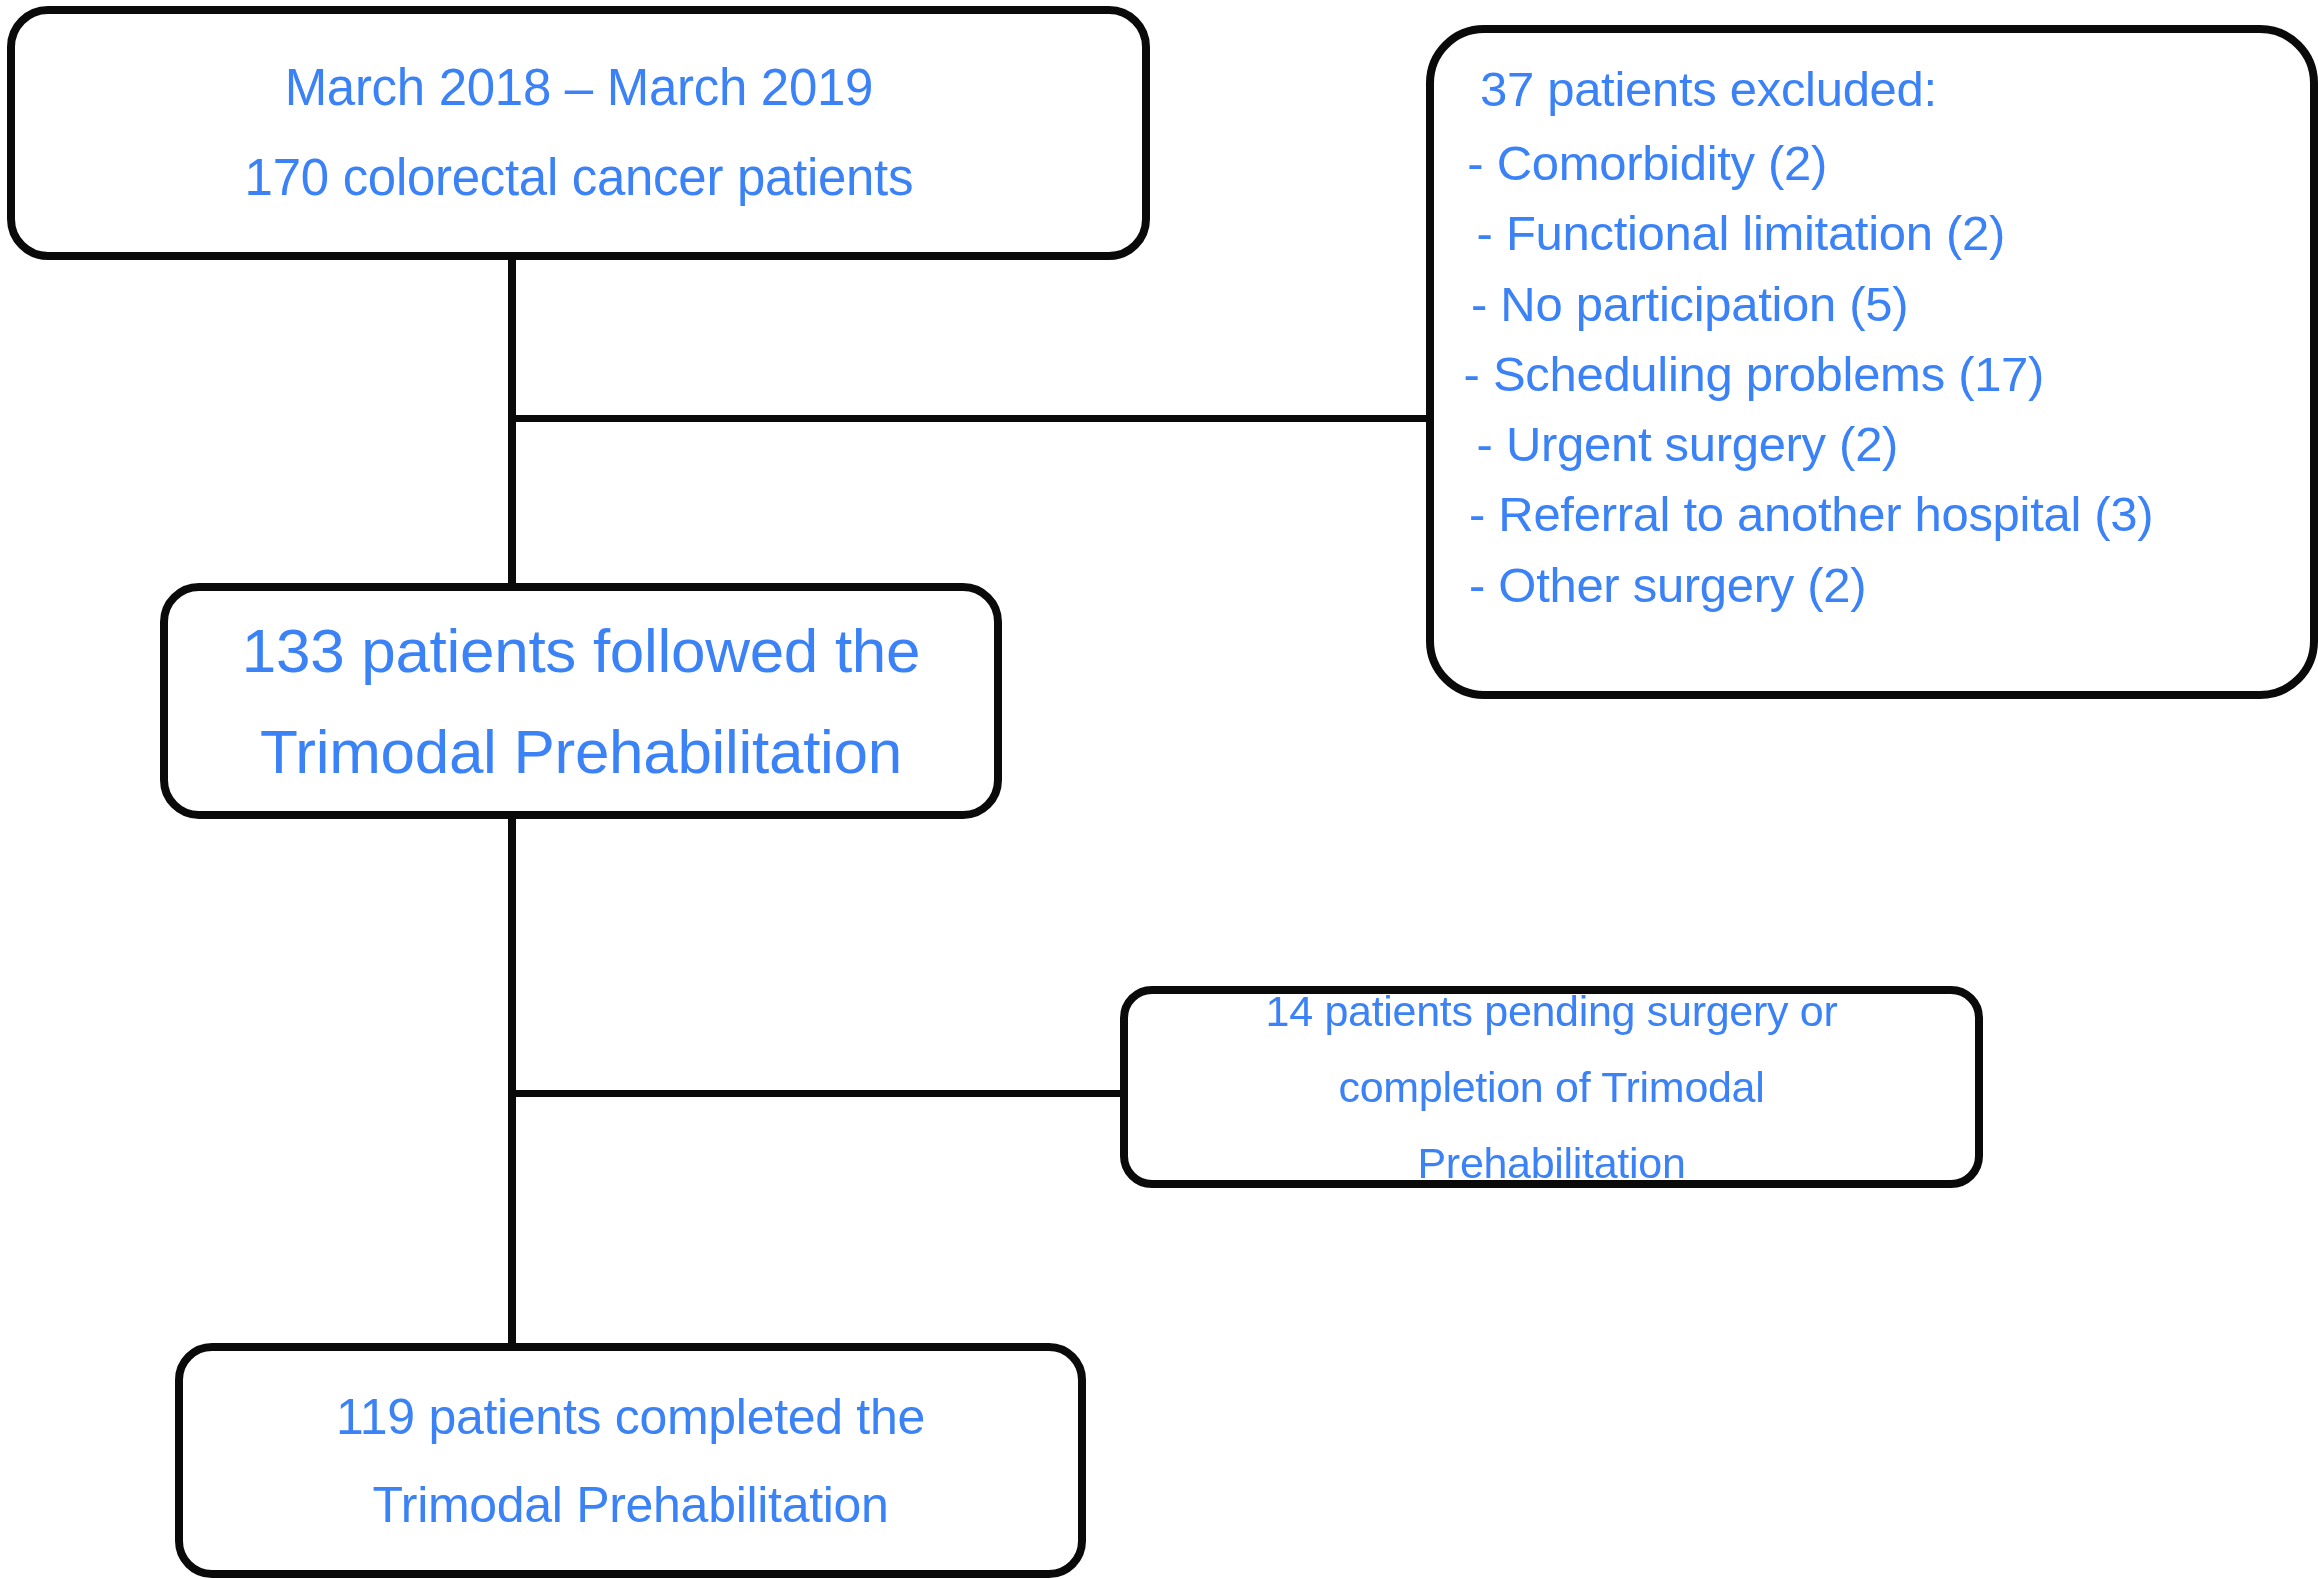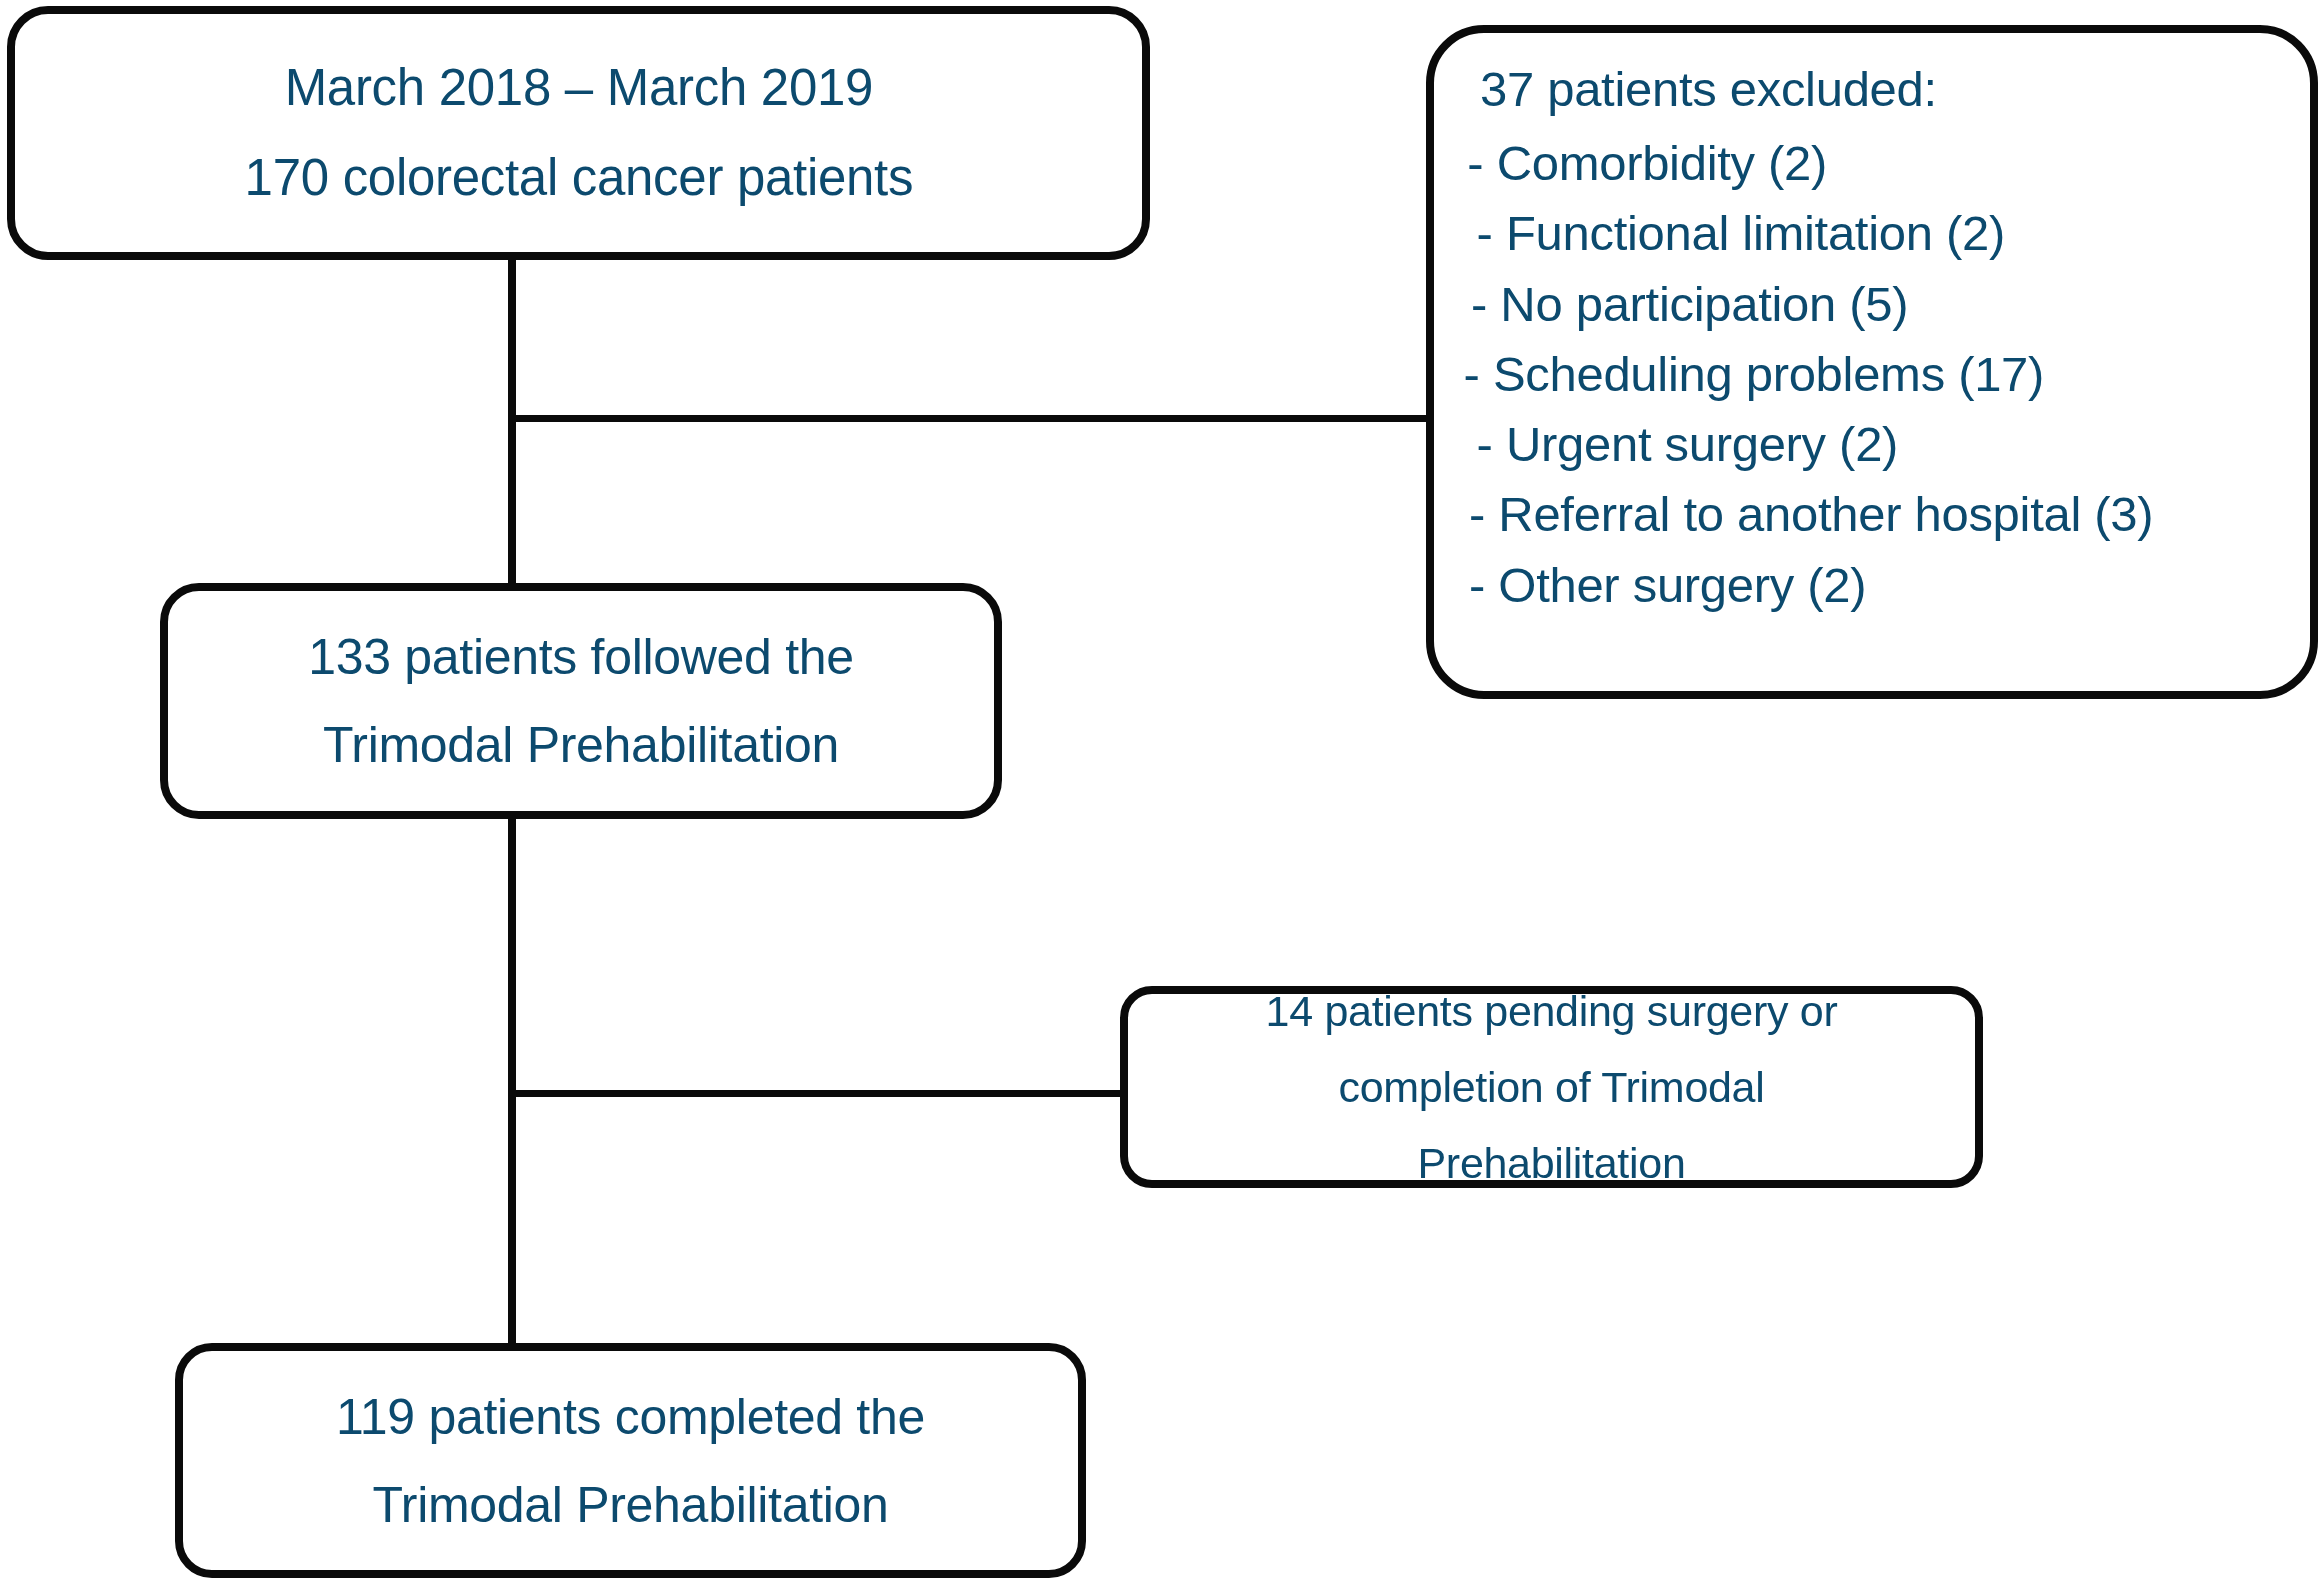--- a/index.html
+++ b/index.html
@@ -8,21 +8,21 @@
     padding: 0;
     background: #ffffff;
   }
   #canvas {
     position: relative;
     width: 2319px;
     height: 1580px;
     background: #ffffff;
     overflow: hidden;
     font-family: "Liberation Sans", sans-serif;
-    color: #0c4a6e;
+    color: #3b82f6;
   }
   .node {
     position: absolute;
     box-sizing: border-box;
     background: #ffffff;
     border: 8.3px solid #0a0a0a;
     border-radius: 43px;
     display: flex;
     flex-direction: column;
     justify-content: center;
@@ -78,21 +78,21 @@
   #box-excluded .line.i7 { padding-left: 11px; margin-bottom: 0; }
 
   
   #box-followed {
     left: 160px;
     top: 583px;
     width: 842px;
     height: 236px;
     border-radius: 39px;
   }
-  #box-followed .line { font-size: 50px; }
+  #box-followed .line { font-size: 62px; }
   #box-followed .line + .line { margin-top: 32px; }
 
   
   #box-pending {
     left: 1120px;
     top: 986px;
     width: 863px;
     height: 202px;
     border-radius: 32px;
   }

